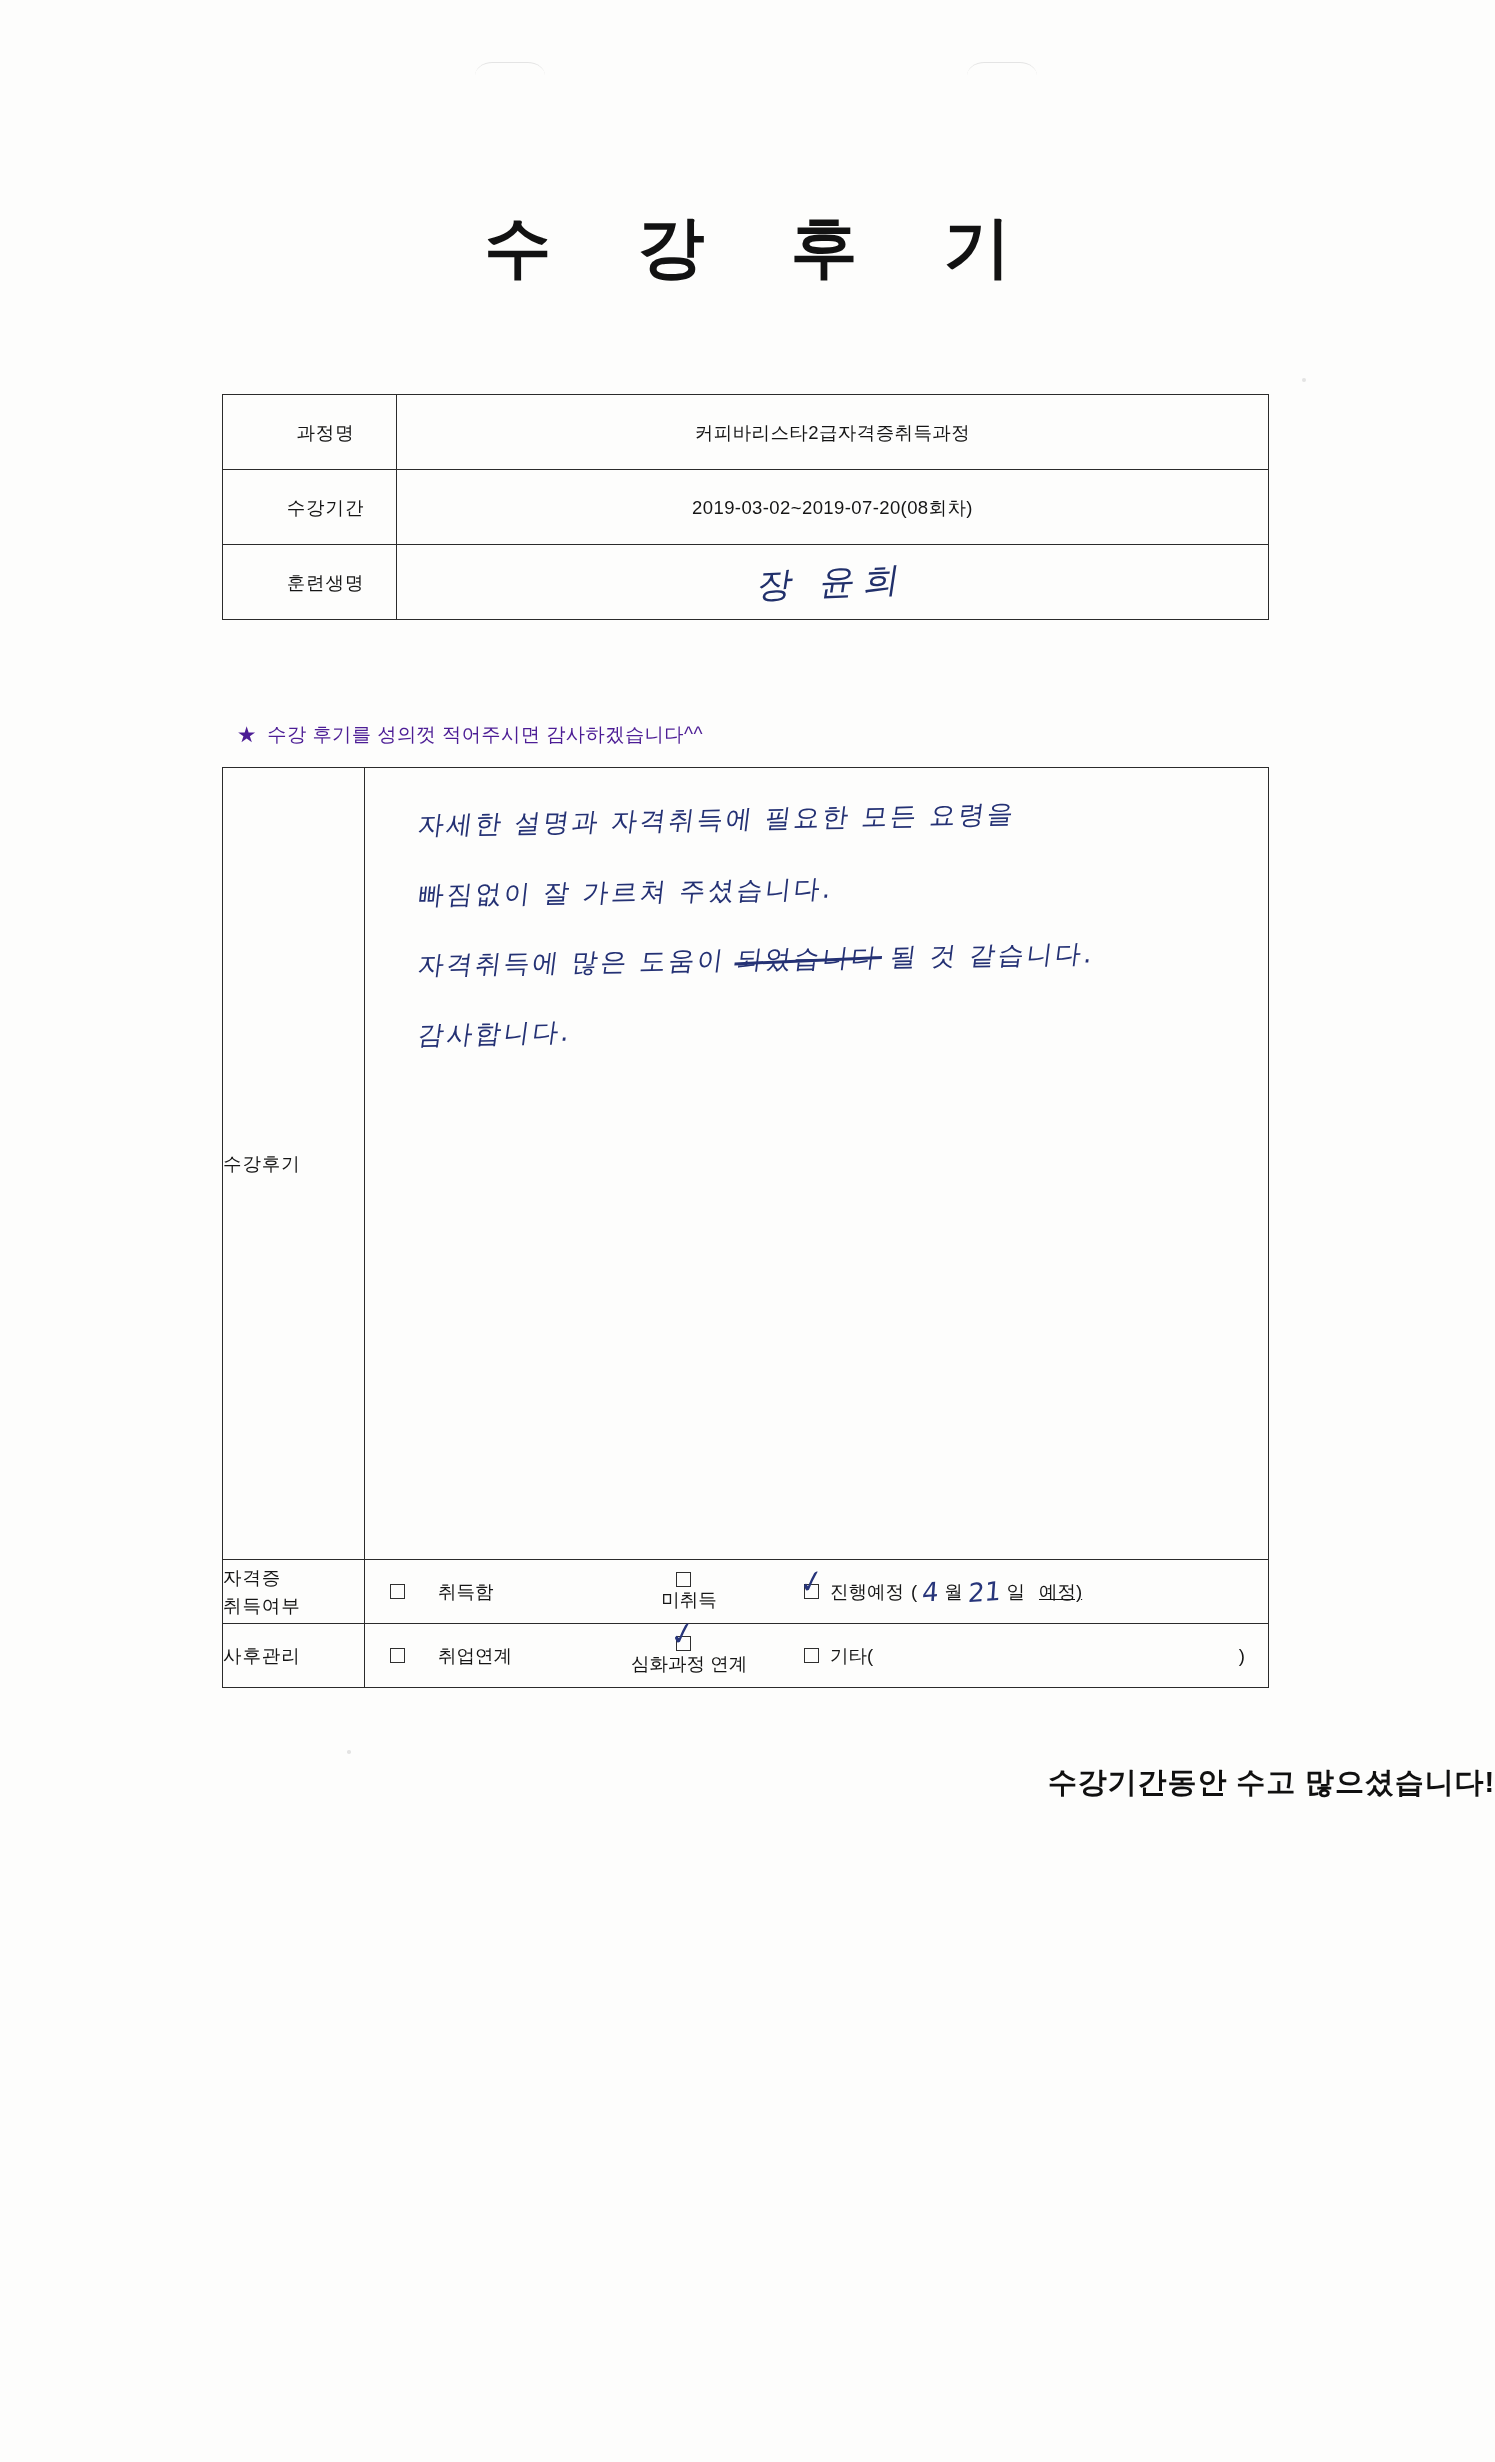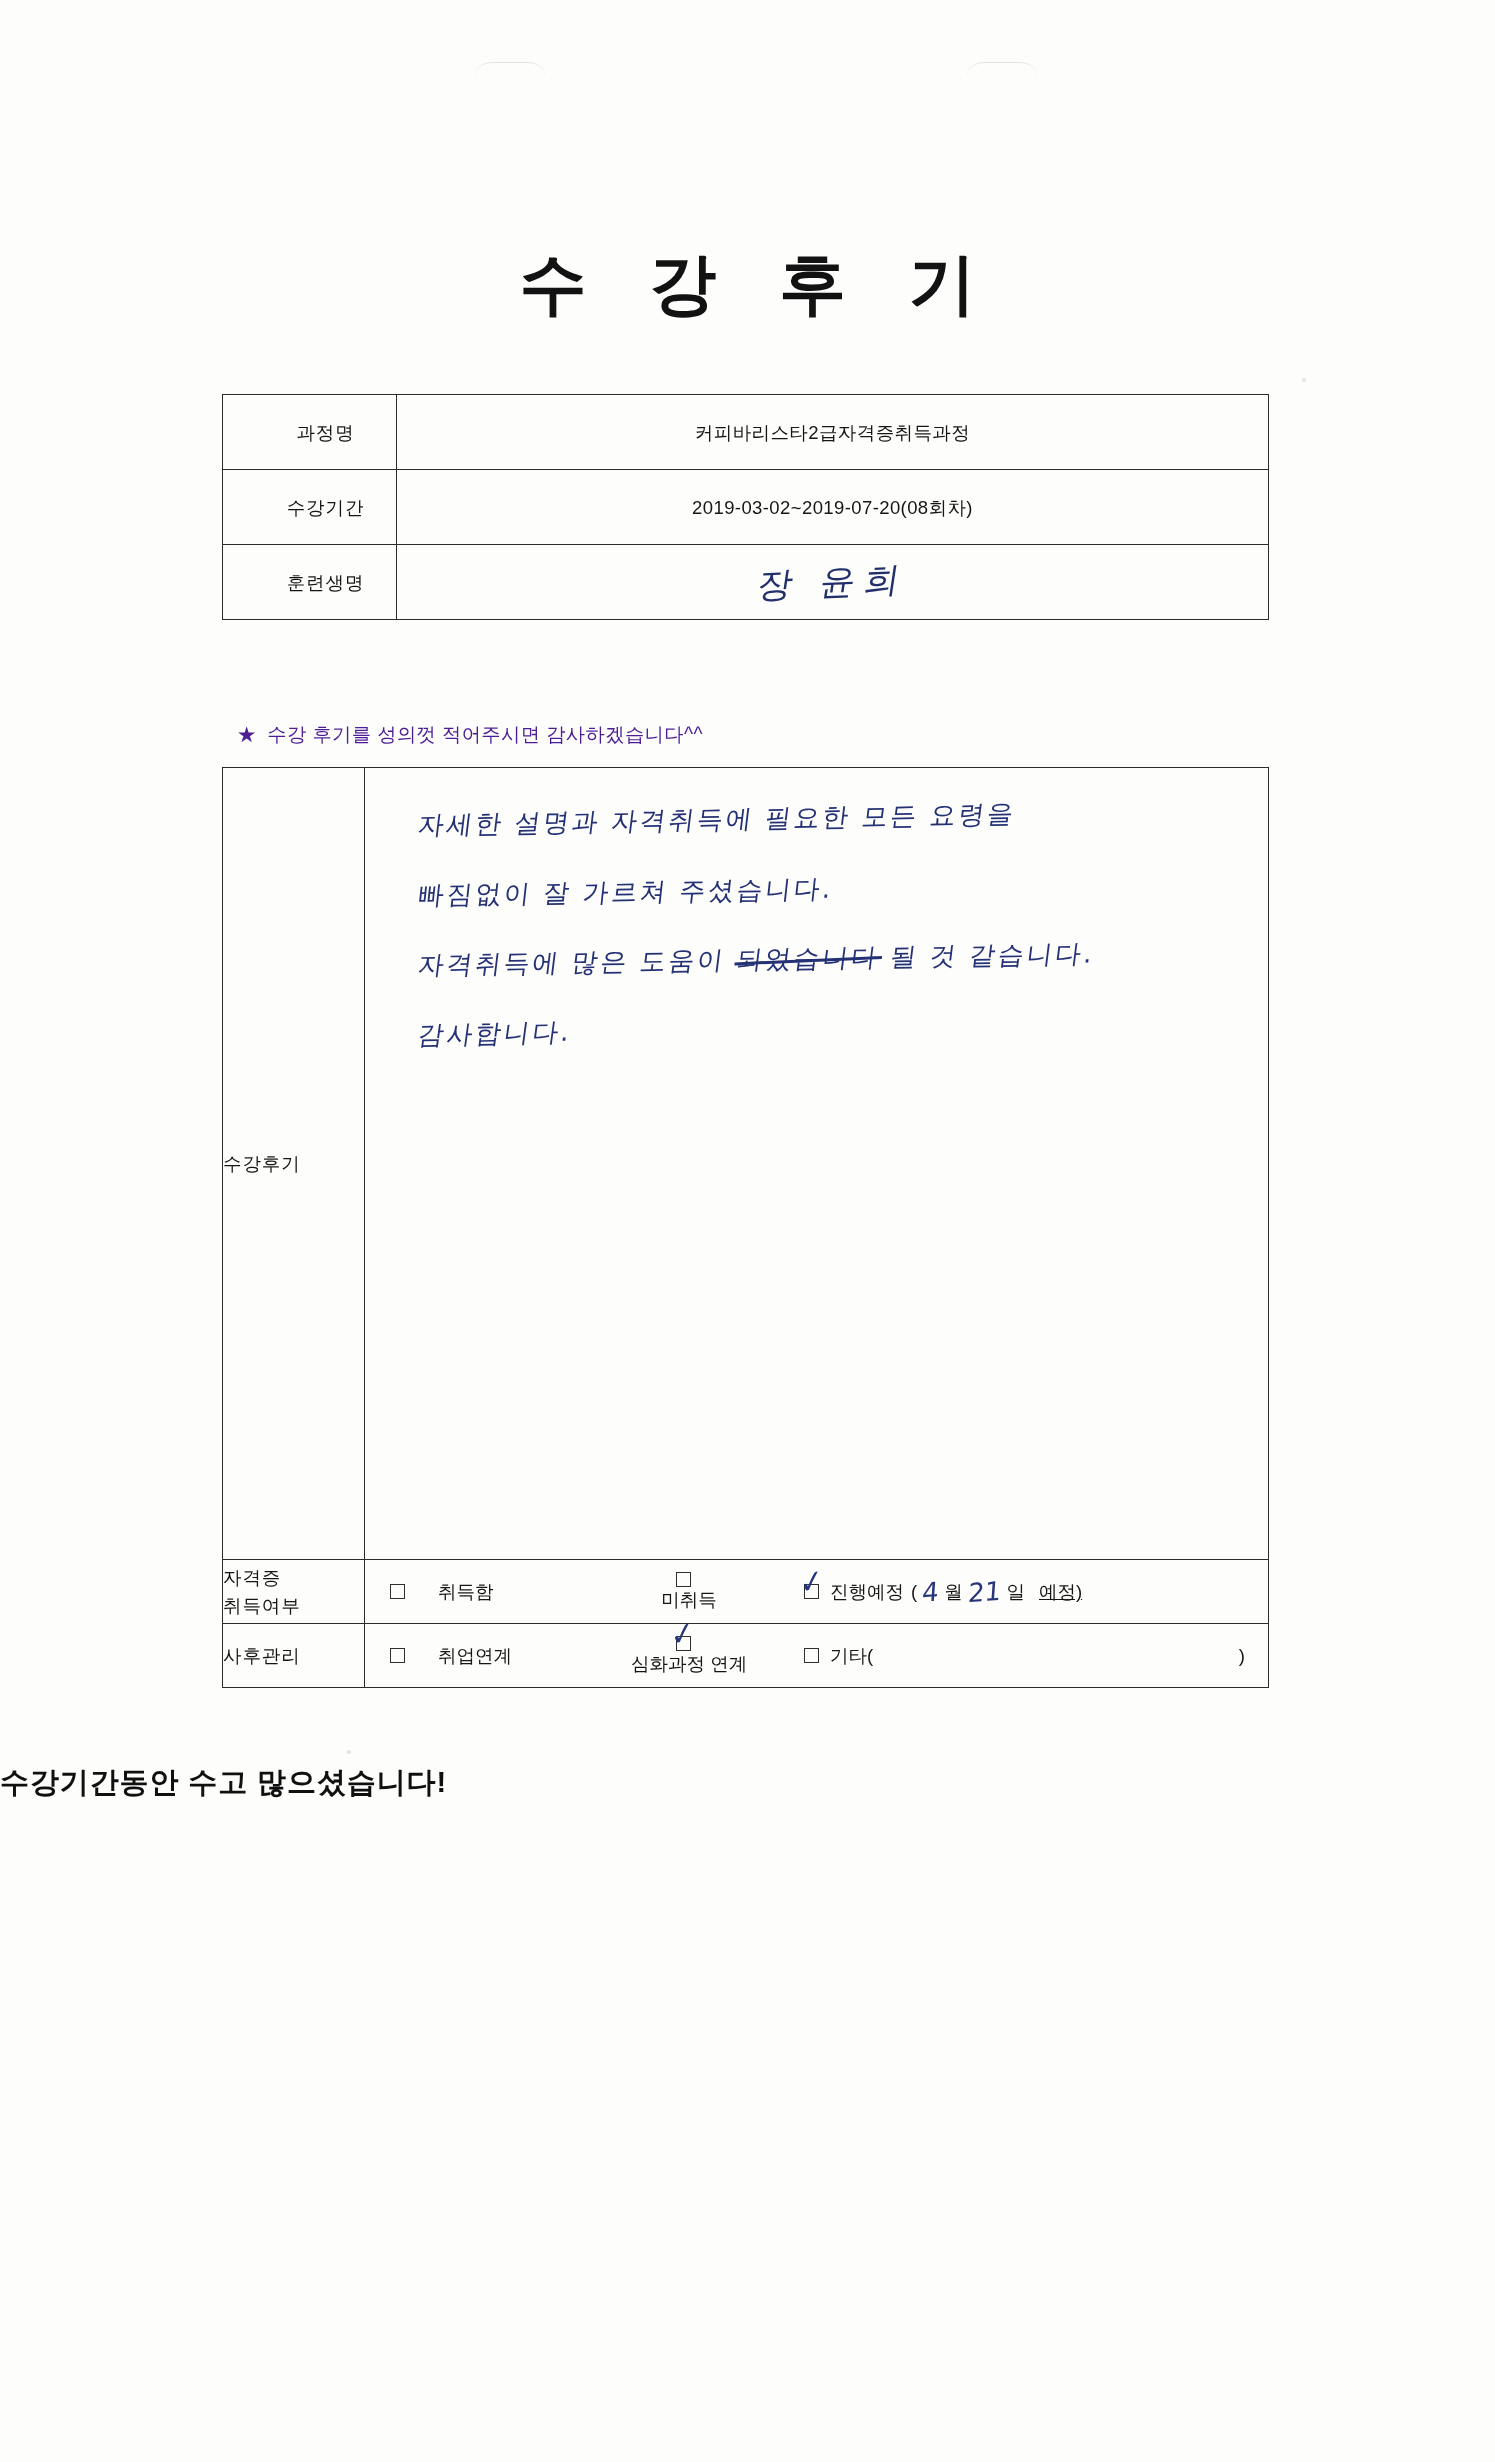--- a/index.html
+++ b/index.html
@@ -42,27 +42,26 @@
     opacity: .7;
   }
 
   
   .doc-title {
     position: absolute;
     left: 0;
     top: 202px;
     width: 1495px;
     text-align: center;
-    font-family: Liberation Serif, serif;
+    font-family: Liberation Mono, monospace;
     font-size: 67px;
     font-weight: 700;
     letter-spacing: 23px;
     color: #121212;
     text-indent: 23px;
-    margin-top: 37px;
   }
 
   
   .info-table {
     position: absolute;
     left: 222px;
     top: 394px;
     width: 1047px;
     border-collapse: collapse;
     table-layout: fixed;
@@ -220,21 +219,21 @@
     transform: rotate(-4deg) skewX(-8deg);
     margin: 0 5.3px;
   }
 
   
   .footer-text {
     position: absolute;
     left: 0;
     top: 1763px;
     width: 1495px;
-    text-align: left;
+    text-align: right;
     font-size: 29px;
     font-weight: 700;
     color: #101010;
     letter-spacing: 0.9px;
   }
 </style>
 </head>
 <body>
 
 <div class="page">

